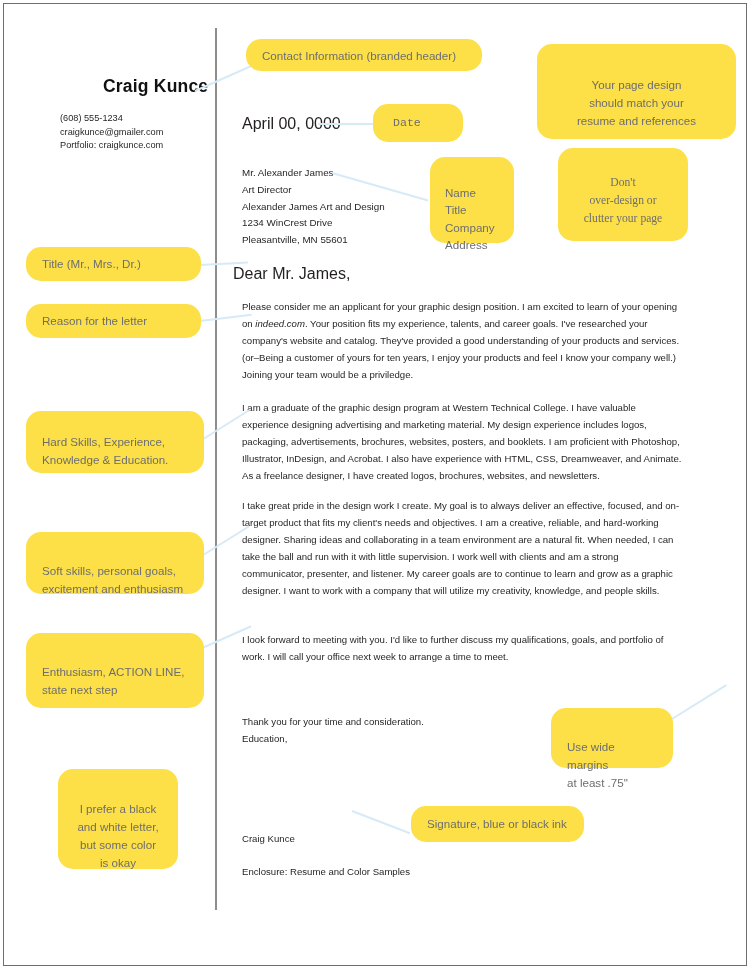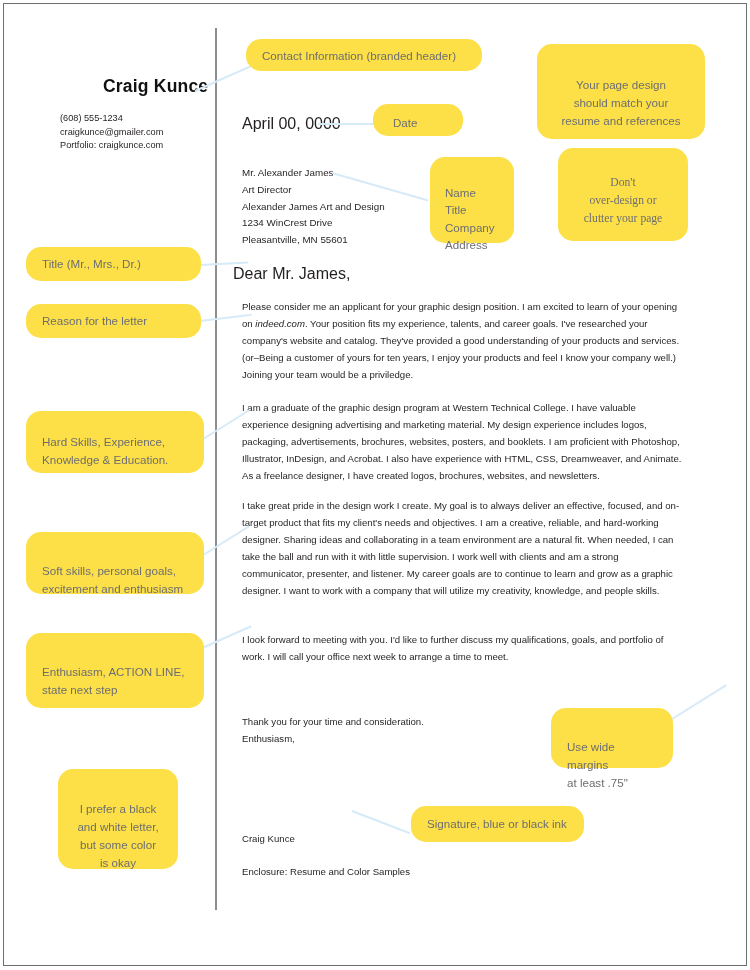--- a/index.html
+++ b/index.html
@@ -170,43 +170,43 @@
   <div class="letter" id="salutation">Dear Mr. James,</div>
 
   <div class="letter body-par" id="par-1"><span>Please consider me an applicant for your graphic design position. I am excited to learn of your opening on </span><span class="ital">indeed.com</span><span>. Your position fits my experience, talents, and career goals. I've researched your company's website and catalog. They've provided a good understanding of your products and services. (or–Being a customer of yours for ten years, I enjoy your products and feel I know your company well.) Joining your team would be a priviledge.</span></div>
 
   <div class="letter body-par" id="par-2">I am a graduate of the graphic design program at Western Technical College. I have valuable experience designing advertising and marketing material. My design experience includes logos, packaging, advertisements, brochures, websites, posters, and booklets. I am proficient with Photoshop, Illustrator, InDesign, and Acrobat. I also have experience with HTML, CSS, Dreamweaver, and Animate. As a freelance designer, I have created logos, brochures, websites, and newsletters.</div>
   <div class="letter body-par" id="par-3">I take great pride in the design work I create. My goal is to always deliver an effective, focused, and on-target product that fits my client's needs and objectives. I am a creative, reliable, and hard-working designer. Sharing ideas and collaborating in a team environment are a natural fit. When needed, I can take the ball and run with it with little supervision. I work well with clients and am a strong communicator, presenter, and listener. My career goals are to continue to learn and grow as a graphic designer. I want to work with a company that will utilize my creativity, knowledge, and people skills.</div>
   <div class="letter body-par" id="par-4">I look forward to meeting with you. I'd like to further discuss my qualifications, goals, and portfolio of work. I will call your office next week to arrange a time to meet.</div>
 
   <div class="letter" id="closing">
     <div>Thank you for your time and consideration.</div>
-    <div>Enthusiasm,</div>
+    <div>Education,</div>
   </div>
 
   <div class="letter" id="sign-name">Craig Kunce</div>
   <div class="letter" id="enclosure">Enclosure: Resume and Color Samples</div>
 
   <div class="callout" style="left:246px; top:39px; width:236px; height:32px; padding-top:8px;">
     <span>Contact Information (branded header)</span>
   </div>
 
-  <div class="callout center" style="left:537px; top:44px; width:168px; height:95px; padding-top:14px; white-space:pre-line;">
+  <div class="callout center" style="left:537px; top:44px; width:199px; height:95px; padding-top:14px; white-space:pre-line;">
     <span>Your page design
 should match your
 resume and references</span>
   </div>
 
   <div class="callout center" style="left:558px; top:148px; width:130px; height:93px; padding-top:8px; white-space:pre-line;font-family:Liberation Serif, serif;">
     <span>Don't
 over-design or
 clutter your page</span>
   </div>
 
-  <div class="callout" style="left:373px; top:104px; width:90px; height:32px; padding-top:10px; padding-left:20px;">
+  <div class="callout" style="left:373px; top:104px; width:90px; height:38px; padding-top:10px; padding-left:20px;font-family:Liberation Mono, monospace;">
     <span>Date</span>
   </div>
 
   <div class="callout" style="left:430px; top:157px; width:84px; height:86px; padding-top:9px; padding-left:15px; white-space:pre-line; line-height:17.5px;">
     <span>Name
 Title
 Company
 Address</span>
   </div>
 

